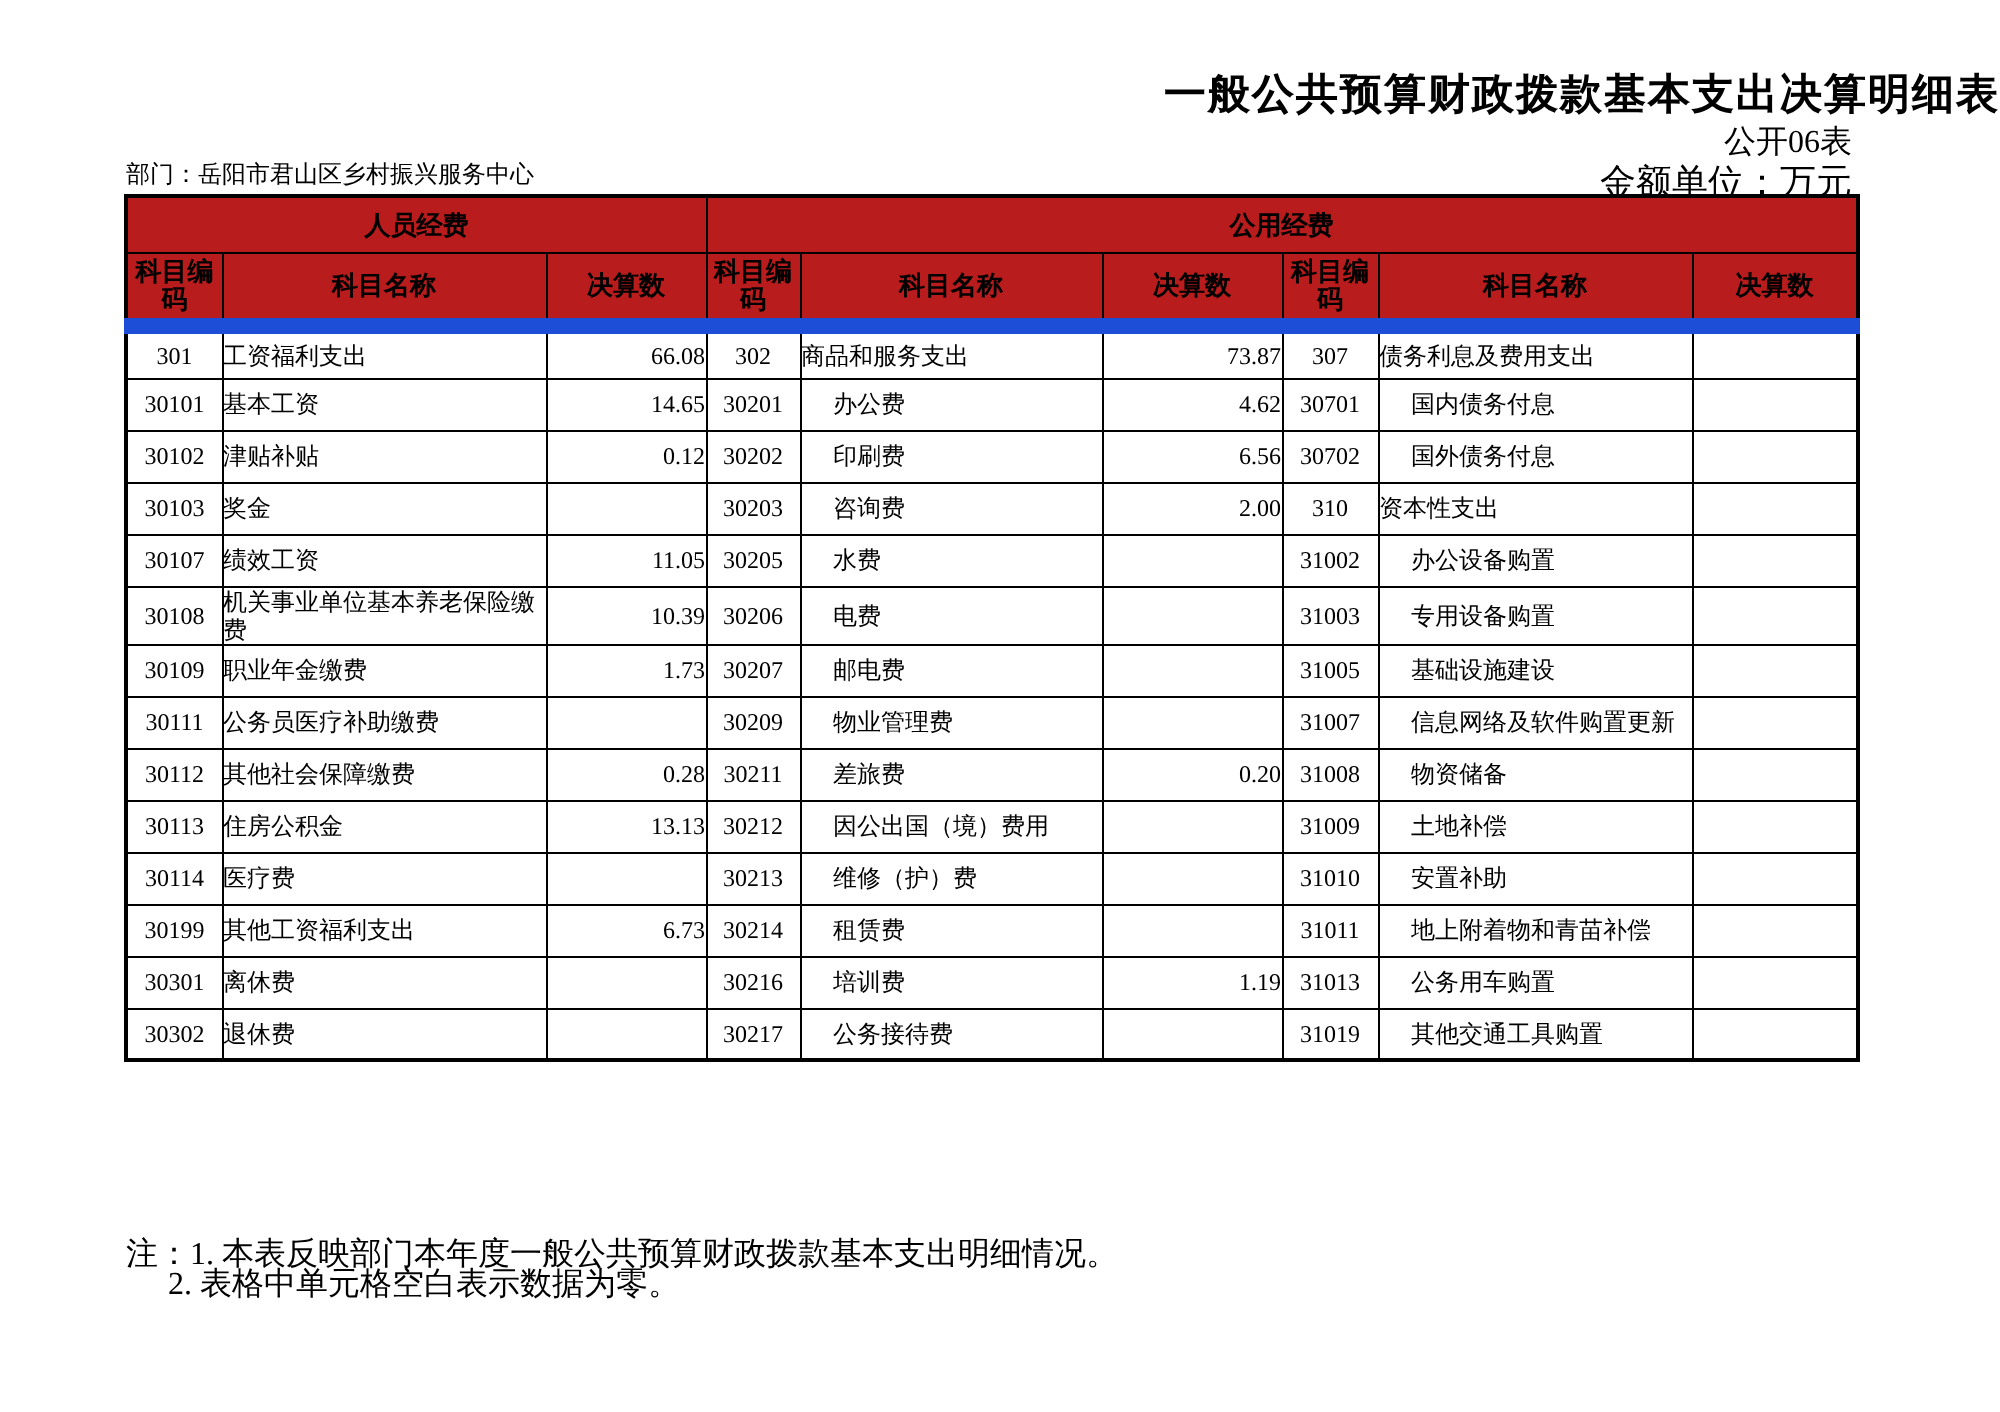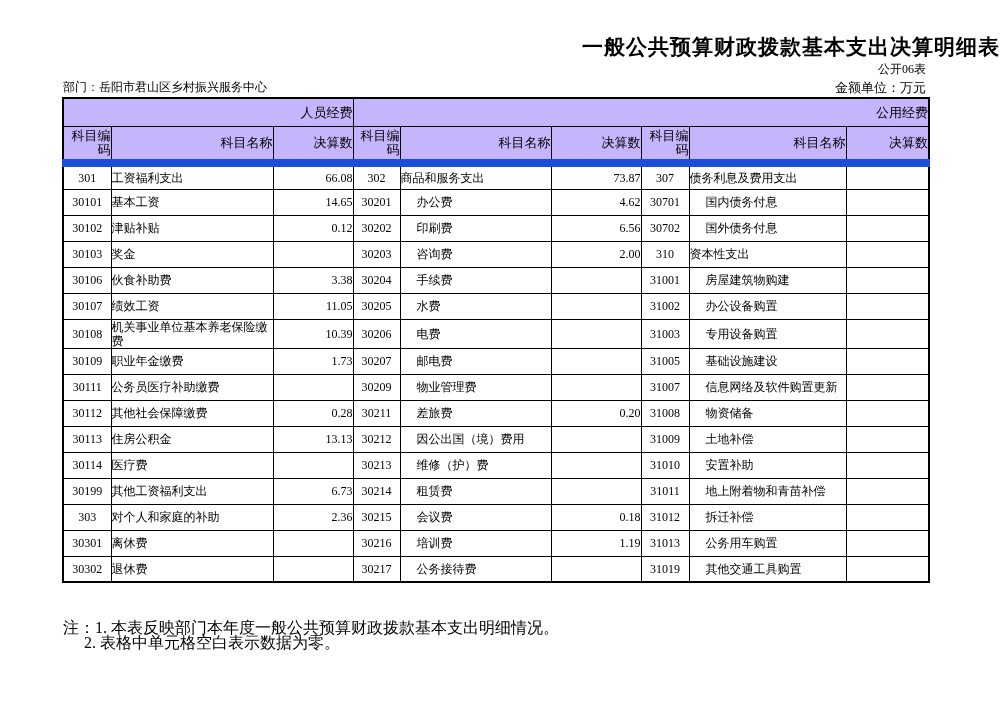--- a/index.html
+++ b/index.html
@@ -24,56 +24,56 @@
     width: 1000px;
     text-align: right;
     font-size: 21px;
     font-weight: bold;
     letter-spacing: 1px;
   }
   .table-code {
     position: absolute;
     top: 61px;
     right: 74px;
-    font-size: 12px;
+    font-size: 16px;
   }
   .dept {
     position: absolute;
     top: 79px;
     left: 63px;
     font-size: 12px;
   }
   .unit {
     position: absolute;
     top: 79px;
     right: 74px;
-    font-size: 13px;
+    font-size: 18px;
   }
   table.budget {
     position: absolute;
     top: 97px;
     left: 62px;
     width: 866px;
     border-collapse: collapse;
     table-layout: fixed;
     border: 2px solid #000;
   }
   table.budget th, table.budget td {
     border: 1px solid #000;
     font-size: 12px;
     padding: 0;
     overflow: hidden;
     word-break: break-all;
     line-height: 14px;
     vertical-align: middle;
   }
   table.budget thead th {
-    background: #c4b5fd;
-    font-weight: normal;
-    text-align: right;
+    background: #b91c1c;
+    font-weight: bold;
+    text-align: center;
   }
   tr.group-row th {
     height: 27px;
     font-size: 13px;
   }
   tr.col-row th {
     height: 32px;
     border-bottom: 8px solid #1d4ed8;
     font-size: 13px;
   }
@@ -171,31 +171,20 @@
           <td class="name">奖金</td>
           <td class="value"></td>
           <td class="code">30203</td>
           <td class="name indent">咨询费</td>
           <td class="value">2.00</td>
           <td class="code">310</td>
           <td class="name">资本性支出</td>
           <td class="value"></td>
         </tr>
         <tr>
-          <td class="code">30106</td>
-          <td class="name">伙食补助费</td>
-          <td class="value">3.38</td>
-          <td class="code">30204</td>
-          <td class="name indent">手续费</td>
-          <td class="value"></td>
-          <td class="code">31001</td>
-          <td class="name indent">房屋建筑物购建</td>
-          <td class="value"></td>
-        </tr>
-        <tr>
           <td class="code">30107</td>
           <td class="name">绩效工资</td>
           <td class="value">11.05</td>
           <td class="code">30205</td>
           <td class="name indent">水费</td>
           <td class="value"></td>
           <td class="code">31002</td>
           <td class="name indent">办公设备购置</td>
           <td class="value"></td>
         </tr>
@@ -270,31 +259,20 @@
           <td class="name">其他工资福利支出</td>
           <td class="value">6.73</td>
           <td class="code">30214</td>
           <td class="name indent">租赁费</td>
           <td class="value"></td>
           <td class="code">31011</td>
           <td class="name indent">地上附着物和青苗补偿</td>
           <td class="value"></td>
         </tr>
         <tr>
-          <td class="code">303</td>
-          <td class="name">对个人和家庭的补助</td>
-          <td class="value">2.36</td>
-          <td class="code">30215</td>
-          <td class="name indent">会议费</td>
-          <td class="value">0.18</td>
-          <td class="code">31012</td>
-          <td class="name indent">拆迁补偿</td>
-          <td class="value"></td>
-        </tr>
-        <tr>
           <td class="code">30301</td>
           <td class="name">离休费</td>
           <td class="value"></td>
           <td class="code">30216</td>
           <td class="name indent">培训费</td>
           <td class="value">1.19</td>
           <td class="code">31013</td>
           <td class="name indent">公务用车购置</td>
           <td class="value"></td>
         </tr>

